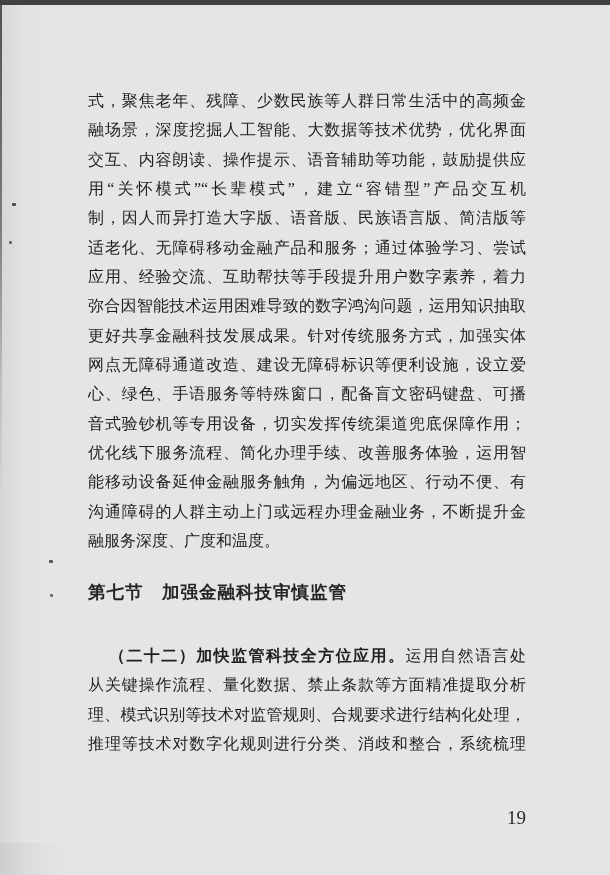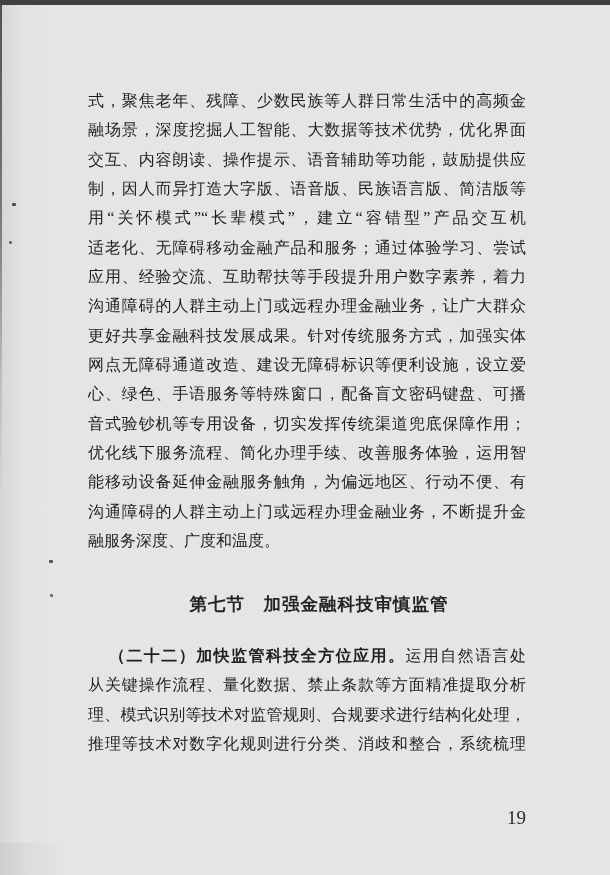--- a/index.html
+++ b/index.html
@@ -43,22 +43,22 @@
     font-size:16px;
     text-align:justify;
     text-align-last:justify;
     white-space:nowrap;
   }
   .line.short{text-align-last:left;}
   .line.indent{text-indent:21px;}
   .lead-bold{font-weight:700;}
   .heading{
     position:absolute;top:578px;left:88px;width:438px;height:29px;line-height:29px;
-    margin:12px;font-size:17.5px;font-weight:700;letter-spacing:1px;
-    text-align:center;color:#242424;
+    margin:0;font-size:17.5px;font-weight:700;letter-spacing:1px;
+    text-align:left;color:#242424;
   }
   .page-number{
     position:absolute;top:809px;left:88px;width:438px;
     text-align:right;font-size:19px;color:#2a2a2a;line-height:17px;
   }
 </style>
 </head>
 <body>
 
 <div class="page">
@@ -69,25 +69,25 @@
   <div class="scan-bottomleft"></div>
   <div class="speck s1"></div>
   <div class="speck s2"></div>
   <div class="speck s3"></div>
   <div class="speck s4"></div>
 
   <div class="para para1">
     <div class="line">式，聚焦老年、残障、少数民族等人群日常生活中的高频金</div>
     <div class="line">融场景，深度挖掘人工智能、大数据等技术优势，优化界面</div>
     <div class="line">交互、内容朗读、操作提示、语音辅助等功能，鼓励提供应</div>
+    <div class="line">用“关怀模式”“长辈模式”，建立“容错型”产品交互机</div>
     <div class="line">制，因人而异打造大字版、语音版、民族语言版、简洁版等</div>
-    <div class="line">用“关怀模式”“长辈模式”，建立“容错型”产品交互机</div>
     <div class="line">适老化、无障碍移动金融产品和服务；通过体验学习、尝试</div>
     <div class="line">应用、经验交流、互助帮扶等手段提升用户数字素养，着力</div>
-    <div class="line">沟通障碍的人群主动上门或远程办理金融业务，让广大群众</div>
+    <div class="line">弥合因智能技术运用困难导致的数字鸿沟问题，运用知识抽取</div>
     <div class="line">更好共享金融科技发展成果。针对传统服务方式，加强实体</div>
     <div class="line">网点无障碍通道改造、建设无障碍标识等便利设施，设立爱</div>
     <div class="line">心、绿色、手语服务等特殊窗口，配备盲文密码键盘、可播</div>
     <div class="line">音式验钞机等专用设备，切实发挥传统渠道兜底保障作用；</div>
     <div class="line">优化线下服务流程、简化办理手续、改善服务体验，运用智</div>
     <div class="line">能移动设备延伸金融服务触角，为偏远地区、行动不便、有</div>
     <div class="line">沟通障碍的人群主动上门或远程办理金融业务，不断提升金</div>
     <div class="line short">融服务深度、广度和温度。</div>
   </div>
 

